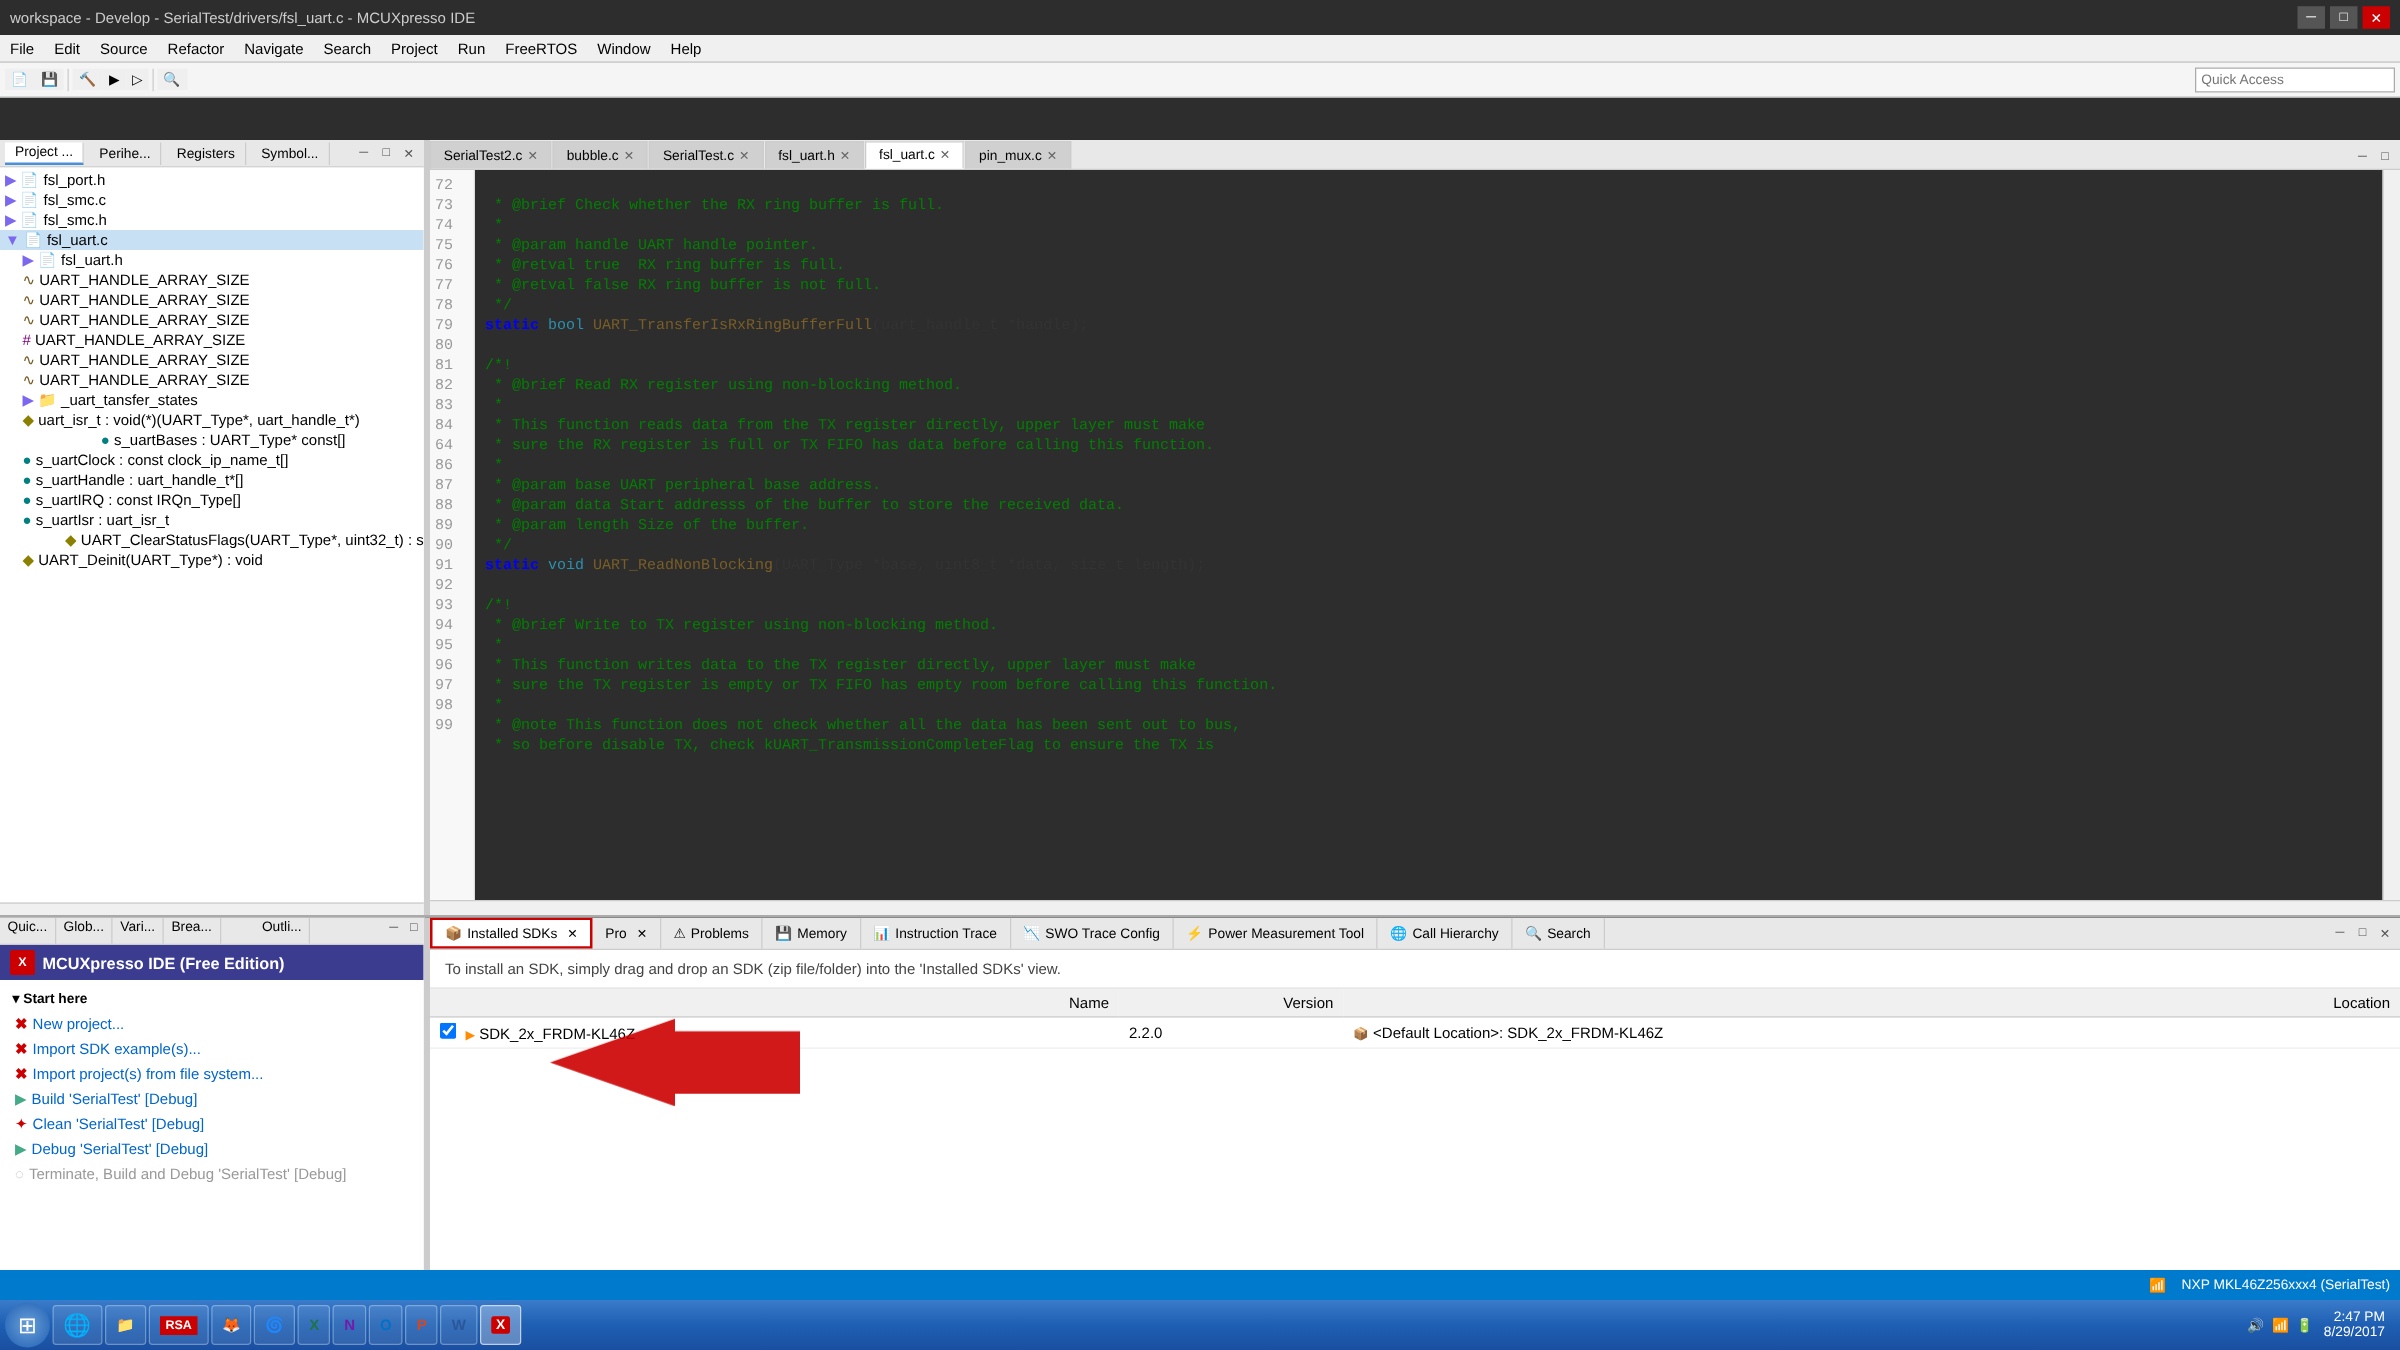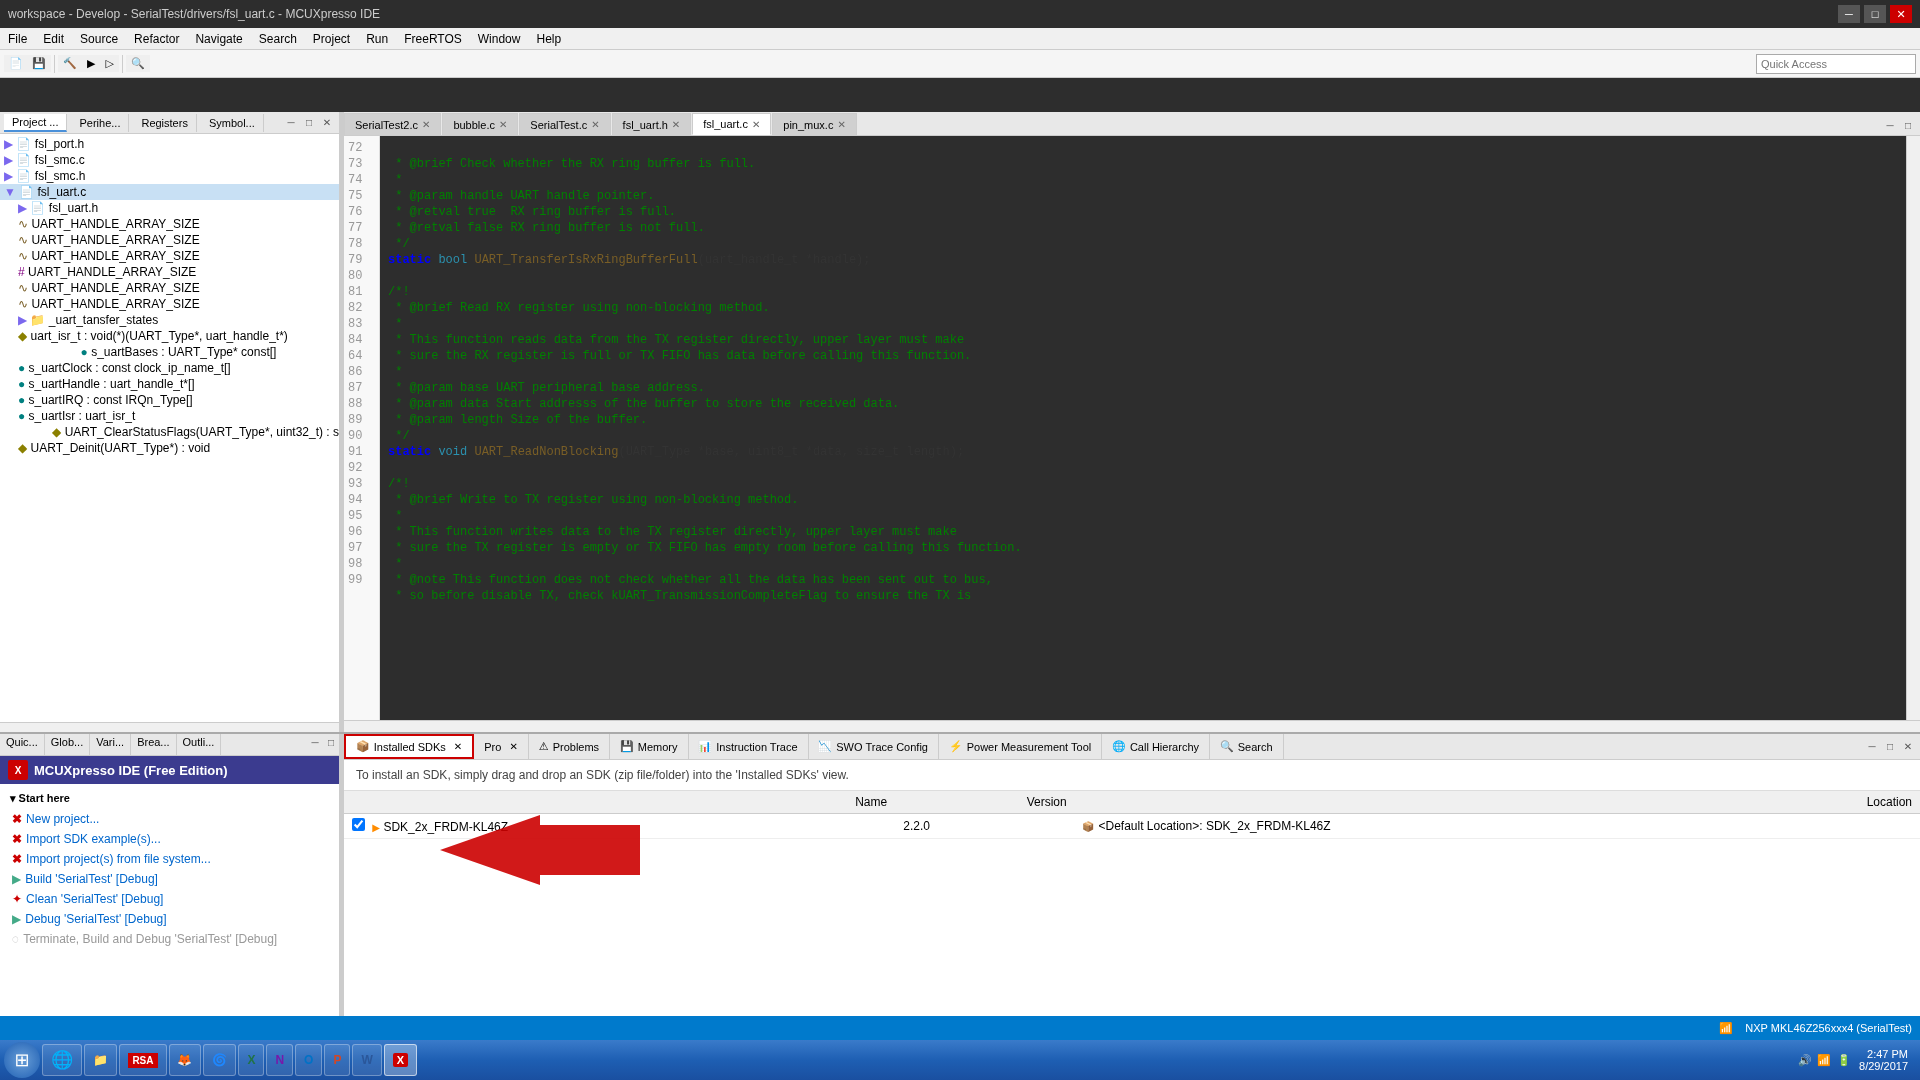--- a/index.html
+++ b/index.html
@@ -329,21 +329,21 @@
 
   <div id="bottom-split">
 
     <div id="bottom-left">
 
       <div style="display:flex;background:#e8e8e8;border-bottom:1px solid #ccc;height:22px;">
         <span class="panel-tab active" style="font-size:11px;padding:2px 6px;border-right:1px solid #ccc;">Quic...</span>
         <span class="panel-tab" style="font-size:11px;padding:2px 6px;border-right:1px solid #ccc;">Glob...</span>
         <span class="panel-tab" style="font-size:11px;padding:2px 6px;border-right:1px solid #ccc;">Vari...</span>
         <span class="panel-tab" style="font-size:11px;padding:2px 6px;border-right:1px solid #ccc;">Brea...</span>
-        <span class="panel-tab" style="font-size:11px;padding:2px 6px;border-right:1px solid #ccc;">Outli...</span>
+        <span class="panel-tab" style="font-size:11px;padding:2px 6px;border-right:1px solid #ccc;margin-left:27px;">Outli...</span>
         <div style="flex:1"></div>
         <span class="panel-icon-btn" style="font-size:10px;padding:2px 4px;">─</span>
         <span class="panel-icon-btn" style="font-size:10px;padding:2px 4px;">□</span>
       </div>
 
       <div style="background:#fff;flex:1;overflow-y:auto;">
         <div class="mcu-header">
           <div class="mcu-logo">X</div>
           <span>MCUXpresso IDE (Free Edition)</span>
         </div>

